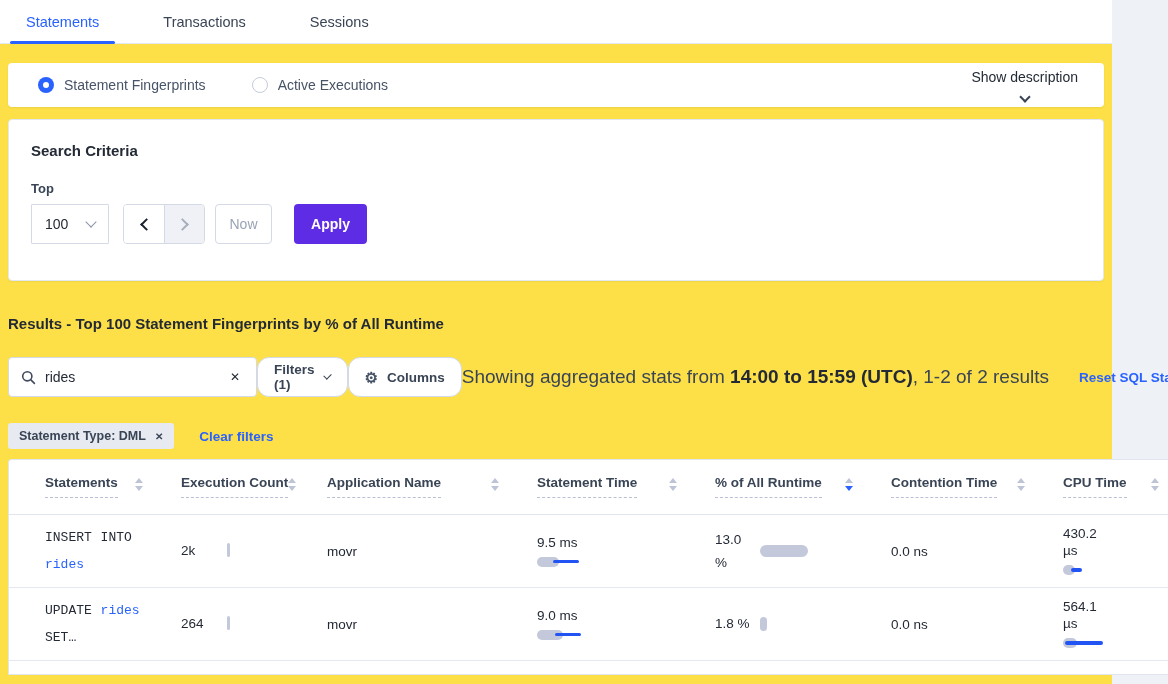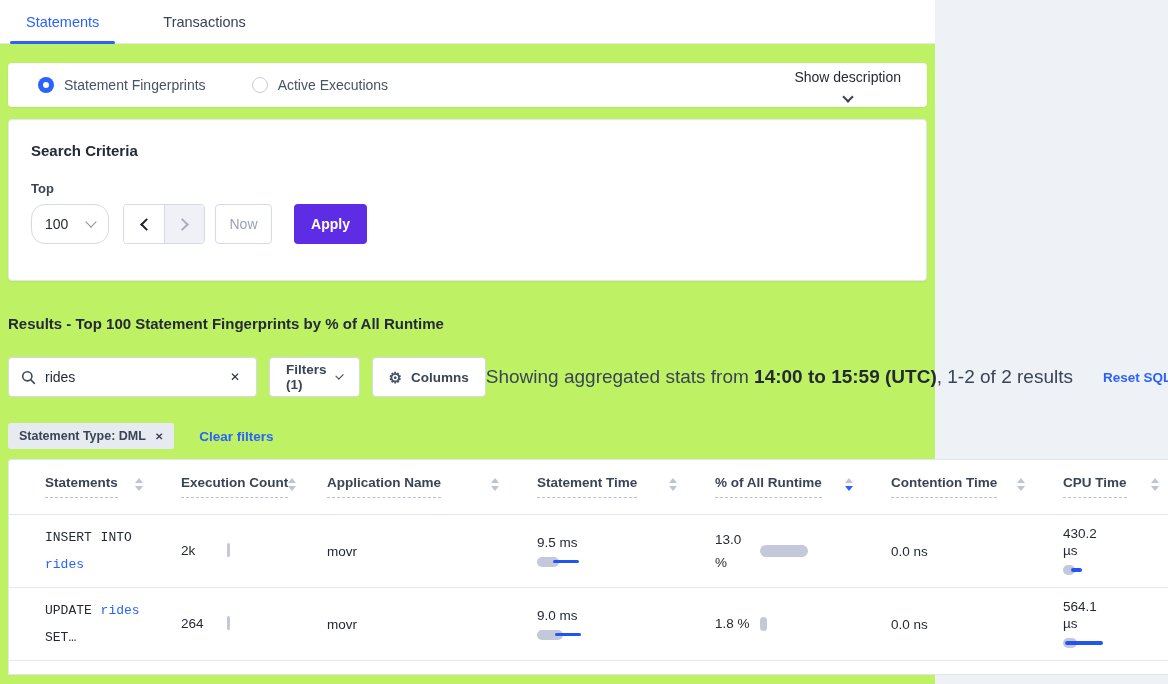--- a/index.html
+++ b/index.html
@@ -3,21 +3,21 @@
 <meta charset="utf-8">
 <style>
   * { margin:0; padding:0; box-sizing:border-box; }
   html,body { width:1168px; height:684px; overflow:hidden; }
   body {
     font-family:"Liberation Sans", sans-serif;
     background:#eef1f6;
     color:#394455;
     font-size:14px;
   }
-  .page { width:935px; height:684px; background:#bef264; }
+  .page { width:1112px; height:684px; background:#fde047; }
 
   
   .tabbar {
     height:44px; background:#fff; border-bottom:1px solid #e3e8f0;
     display:flex; align-items:stretch; padding-left:10px;
   }
   .tab {
     display:flex; align-items:center; padding:0 16px; margin-right:32px;
     font-size:14.5px; color:#394455; position:relative; cursor:pointer;
   }
@@ -47,21 +47,21 @@
   .criteria-card {
     margin:12px 8px 0 8px; height:162px; background:#fff; border-radius:4px;
     border:1px solid #e3e8f0; box-shadow:0 1px 2px rgba(40,50,70,.06);
     padding:22px 22px 0 22px;
   }
   .criteria-title { font-size:15px; font-weight:bold; color:#242a35; }
   .form-row { display:flex; align-items:flex-end; margin-top:22px; }
   .fgroup { margin-right:12px; }
   .flabel { font-size:13px; font-weight:bold; color:#394455; margin-bottom:8px; }
   .select {
-    height:40px; border:1px solid #d3d9e5; border-radius:14px; background:#fff;
+    height:40px; border:1px solid #d3d9e5; border-radius:1px; background:#fff;
     display:flex; align-items:center; padding:0 13px; cursor:pointer;
   }
   .select .val { font-size:14px; color:#242a35; }
   .select .chev-s { width:8px; height:8px; border-right:1.6px solid #8a93a6; border-bottom:1.6px solid #8a93a6; transform:rotate(45deg); margin-left:auto; margin-top:-4px; }
   .sel-top { width:78px; }
   .sel-by { width:173px; }
   .sel-time { width:284px; }
   .badge-1h { background:#dde2ec; color:#394455; font-size:11.5px; font-weight:bold; padding:4px 7px; border-radius:3px; margin-right:12px; }
   .range-nav { display:flex; margin-left:2px; border:1px solid #d3d9e5; border-radius:4px; overflow:hidden; height:40px; }
   .rn-btn { width:40px; height:38px; display:flex; align-items:center; justify-content:center; background:#fff; cursor:pointer; }
@@ -87,21 +87,21 @@
   .search-box {
     width:280px; height:40px; background:#fff; border:1px solid #d3d9e5; border-radius:4px;
     display:flex; align-items:center; padding:0 12px;
   }
   .search-box input {
     border:none; outline:none; flex:1; font-size:14px; color:#242a35; margin-left:9px;
     font-family:"Liberation Sans", sans-serif; background:transparent; min-width:0;
   }
   .clear-x { font-size:12px; color:#242a35; cursor:pointer; padding:2px 4px; }
   .btn-light {
-    margin-left:12px; height:40px; background:#fff; border:1px solid #d3d9e5; border-radius:4px;
+    height:40px; background:#fff; border:1px solid #d3d9e5; border-radius:12px;
     display:flex; align-items:center; padding:0 16px; gap:9px; cursor:pointer;
     font-size:13.5px; font-weight:bold; color:#394455;
   }
   .chev-dk { width:7px; height:7px; border-right:1.8px solid #394455; border-bottom:1.8px solid #394455; transform:rotate(45deg); margin-top:-3px; }
   .gear { font-size:15px; color:#475366; line-height:1; }
   .stats-note { margin-left:auto; font-size:19px; color:#394455; white-space:nowrap; }
   .stats-note b { color:#242a35; }
   .vdiv { width:1px; height:30px; background:#d3d9e5; margin:0 15px; }
   .reset-link { color:#2962ff; font-size:13.5px; font-weight:bold; cursor:pointer; white-space:nowrap; }
 
@@ -167,20 +167,21 @@
   .r1-cpu .gbar { width:14px; } .r1-cpu .bline { left:2px; width:38px; }
 </style>
 </head>
 <body>
 
 <div class="page">
 
   <div class="tabbar">
     <div class="tab active">Statements</div>
     <div class="tab">Transactions</div>
+    <div class="tab">Sessions</div>
   </div>
 
   <div class="radio-card">
     <div class="radio-opt">
       <span class="radio sel">
           <span class="dot"></span>
         </span>
       <span class="radio-label">Statement Fingerprints</span>
     </div>
     <div class="radio-opt">

